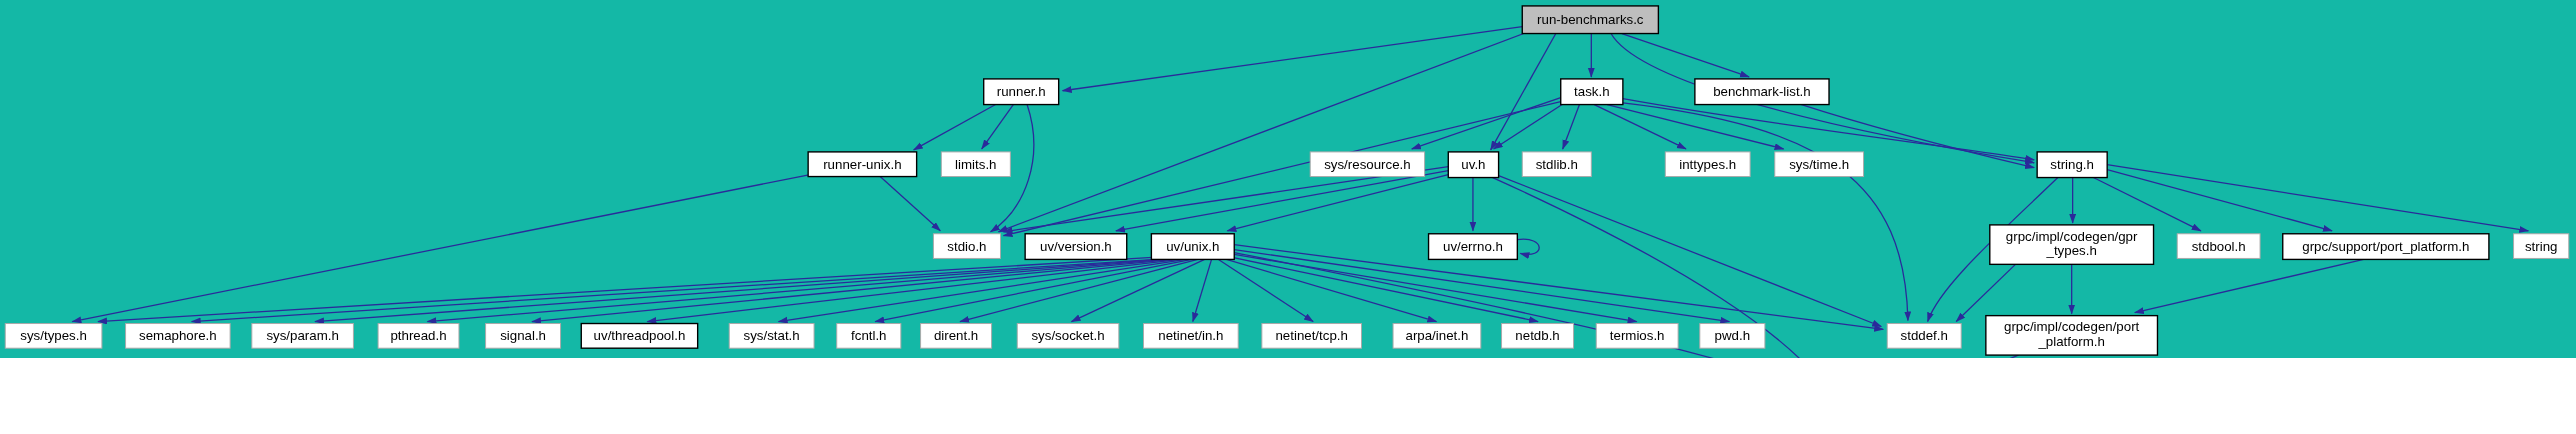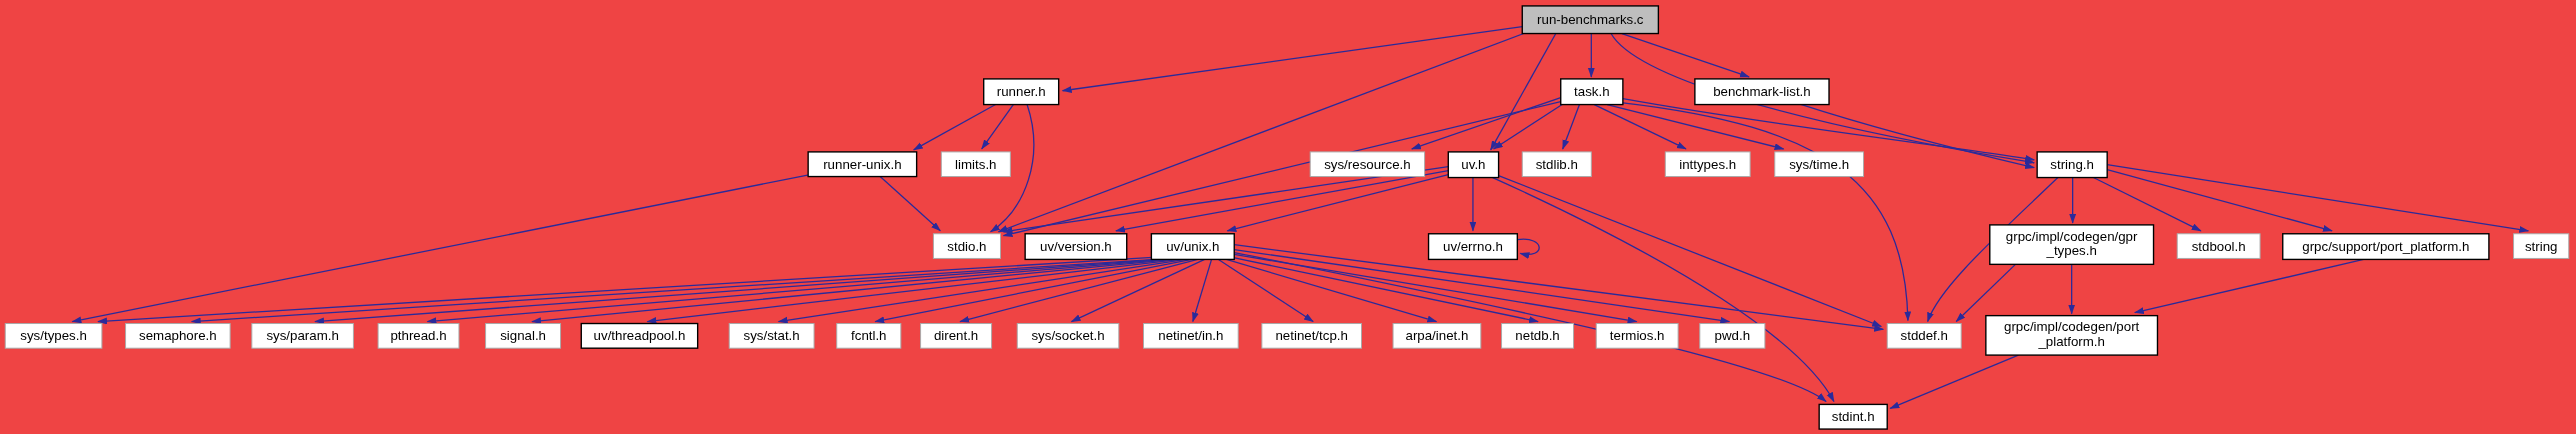--- a/index.html
+++ b/index.html
@@ -1,16 +1,16 @@
 <!DOCTYPE html>
 <html><head>
 <meta charset="utf-8">
 <style>
   html,body{margin:0;padding:0;background:#ffffff;}
-  .graph-wrap{width:2576px;height:434px;position:relative;background:#ef4444;overflow:hidden;}
+  .graph-wrap{width:2576px;height:358px;position:relative;background:#14b8a6;overflow:hidden;}
   svg{display:block;}
   text{font-family:"Liberation Sans","DejaVu Sans",sans-serif;fill:#000000;}
 </style>
 </head>
 <body>
 
 <div class="graph-wrap">
   <svg width="2576" height="434" viewBox="0 0 2609 440" xmlns="http://www.w3.org/2000/svg">
       <defs>
         <marker id="arrow" markerWidth="11" markerHeight="8" refX="9.2" refY="3.5" orient="auto" markerUnits="userSpaceOnUse">

